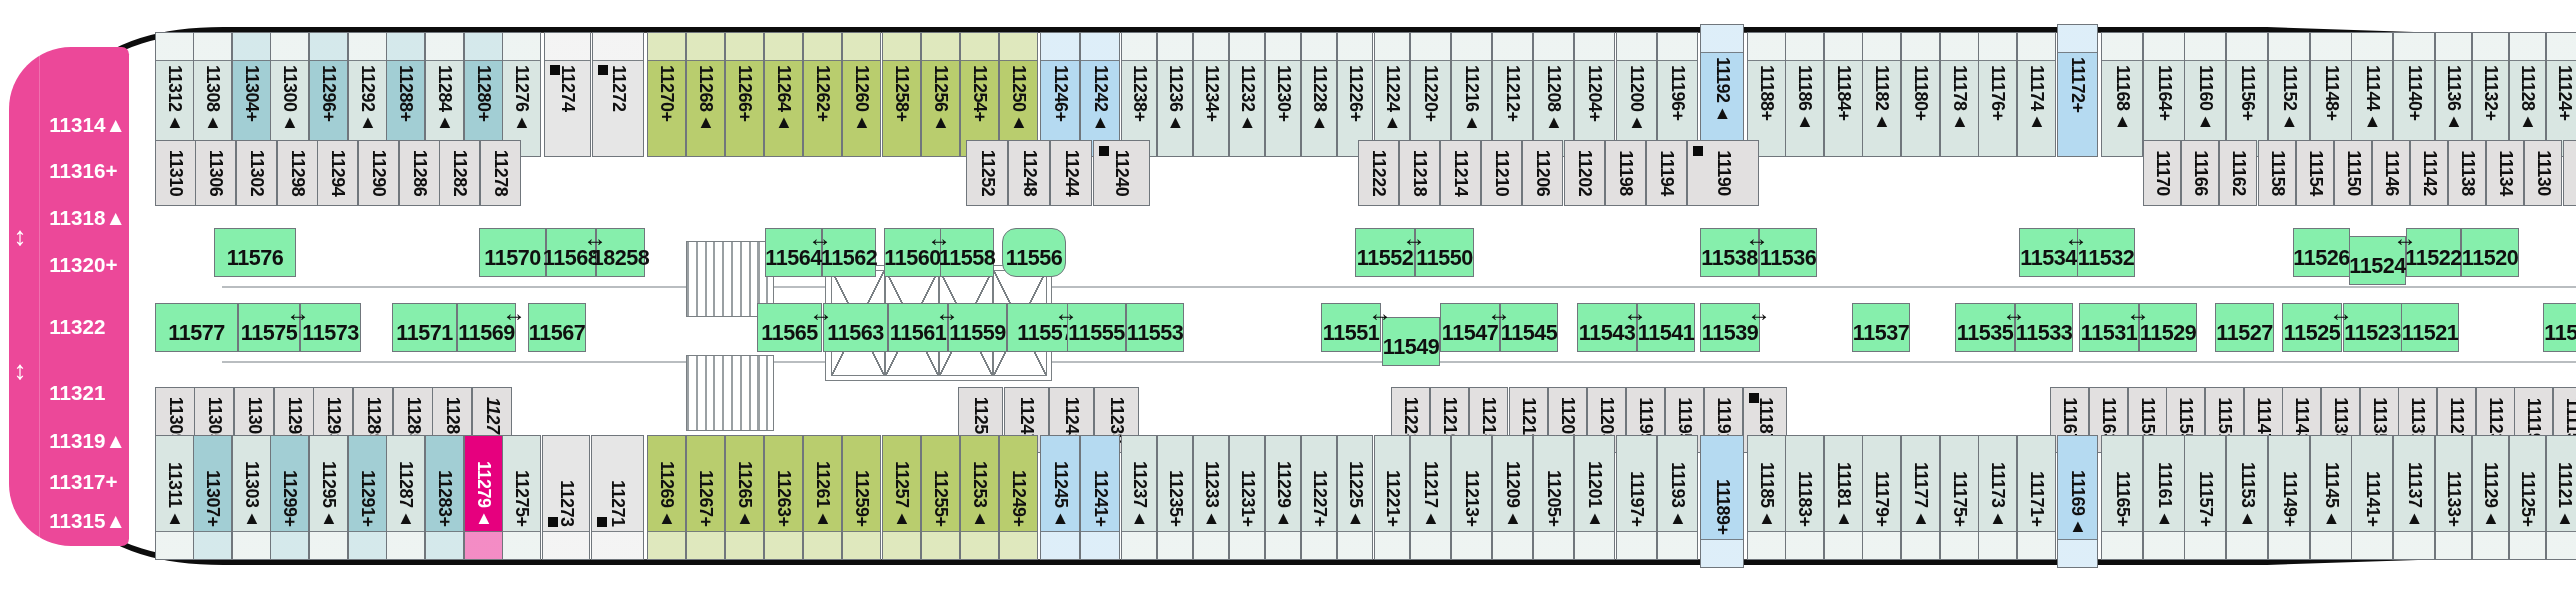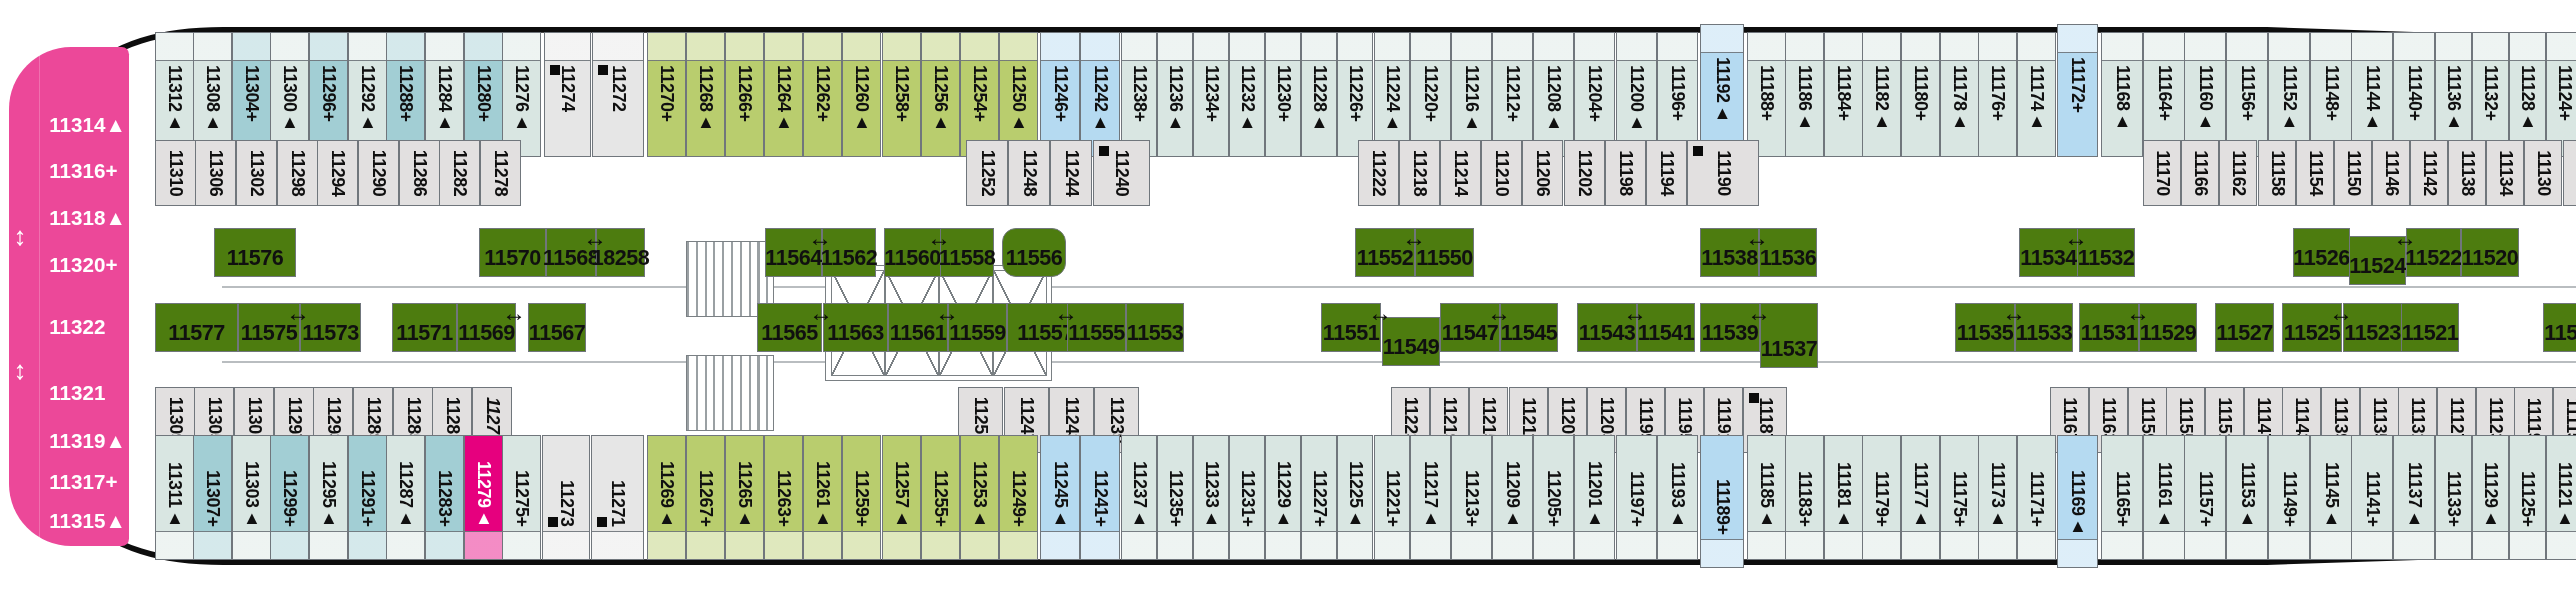--- a/index.html
+++ b/index.html
@@ -16,21 +16,21 @@
   .horiz{display:flex;align-items:flex-end;justify-content:center;}
   .horiz .num{font-size:21.6px;padding-bottom:5.2px;}
   .bal-top{background-image:linear-gradient(180deg,rgba(255,255,255,.55) 0 27px,rgba(110,116,122,.9) 27px 28px,rgba(0,0,0,0) 28px);}
   .bal-bottom{background-image:linear-gradient(0deg,rgba(255,255,255,.55) 0 27px,rgba(110,116,122,.9) 27px 28px,rgba(0,0,0,0) 28px);}
   .c-mint{background-color:#d9e6e2;}
   .c-teal{background-color:#a2ced4;}
   .c-blue{background-color:#b5daf1;}
   .c-green{background-color:#b9cd6e;}
   .c-gray{background-color:#e6e6e6;}
   .c-inside{background-color:#e2e0e0;}
-  .c-pink{background-color:#4d7c0f;}
+  .c-pink{background-color:#86efac;}
   .sel{background-color:#e6007e;color:#fff;}
   .ital .num{font-style:italic;}
   .sq{position:absolute;}
   .sq-fill{width:10.3px;height:10.3px;background:#0a0a0a;left:5.2px;top:5.2px;}
   .bal-top .sq-fill{top:32px;}
   .bal-bottom .sq-fill{top:auto;bottom:32px;}
   .conn{position:absolute;z-index:4;font-size:24px;color:#0a0a0a;line-height:1;}
   #aft-block{position:absolute;left:9.3px;top:47px;width:120px;height:499px;background:#ec4899;
              border-radius:62px 7.2px 7.2px 62px;z-index:2;}
   #aft-block:after{content:"";position:absolute;left:30px;top:0;bottom:0;width:1px;background:rgba(255,255,255,.22);}
@@ -484,21 +484,21 @@
         <span class="num">11543</span>
       </div>
       <span class="conn" style="left: 1623px; top: 301px;">↔</span>
       <div class="cabin c-pink horiz" style="left: 1637px; top: 303px; width: 58px; height: 49px;">
         <span class="num">11541</span>
       </div>
       <div class="cabin c-pink horiz" style="left: 1700px; top: 303px; width: 60px; height: 49px;">
         <span class="num">11539</span>
       </div>
       <span class="conn" style="left: 1747px; top: 301px;">↔</span>
-      <div class="cabin c-pink horiz" style="left: 1760px; top: 303px; width: 58px; height: 65px; align-items: flex-end;">
+      <div class="cabin c-pink horiz" style="left: 1852px; top: 303px; width: 58px; height: 49px; align-items: flex-end;">
         <span class="num">11537</span>
       </div>
       <div class="cabin c-pink horiz" style="left: 1955px; top: 303px; width: 60px; height: 49px;">
         <span class="num">11535</span>
       </div>
       <span class="conn" style="left: 2002px; top: 301px;">↔</span>
       <div class="cabin c-pink horiz" style="left: 2015px; top: 303px; width: 58px; height: 49px;">
         <span class="num">11533</span>
       </div>
       <div class="cabin c-pink horiz" style="left: 2079px; top: 303px; width: 60px; height: 49px;">

